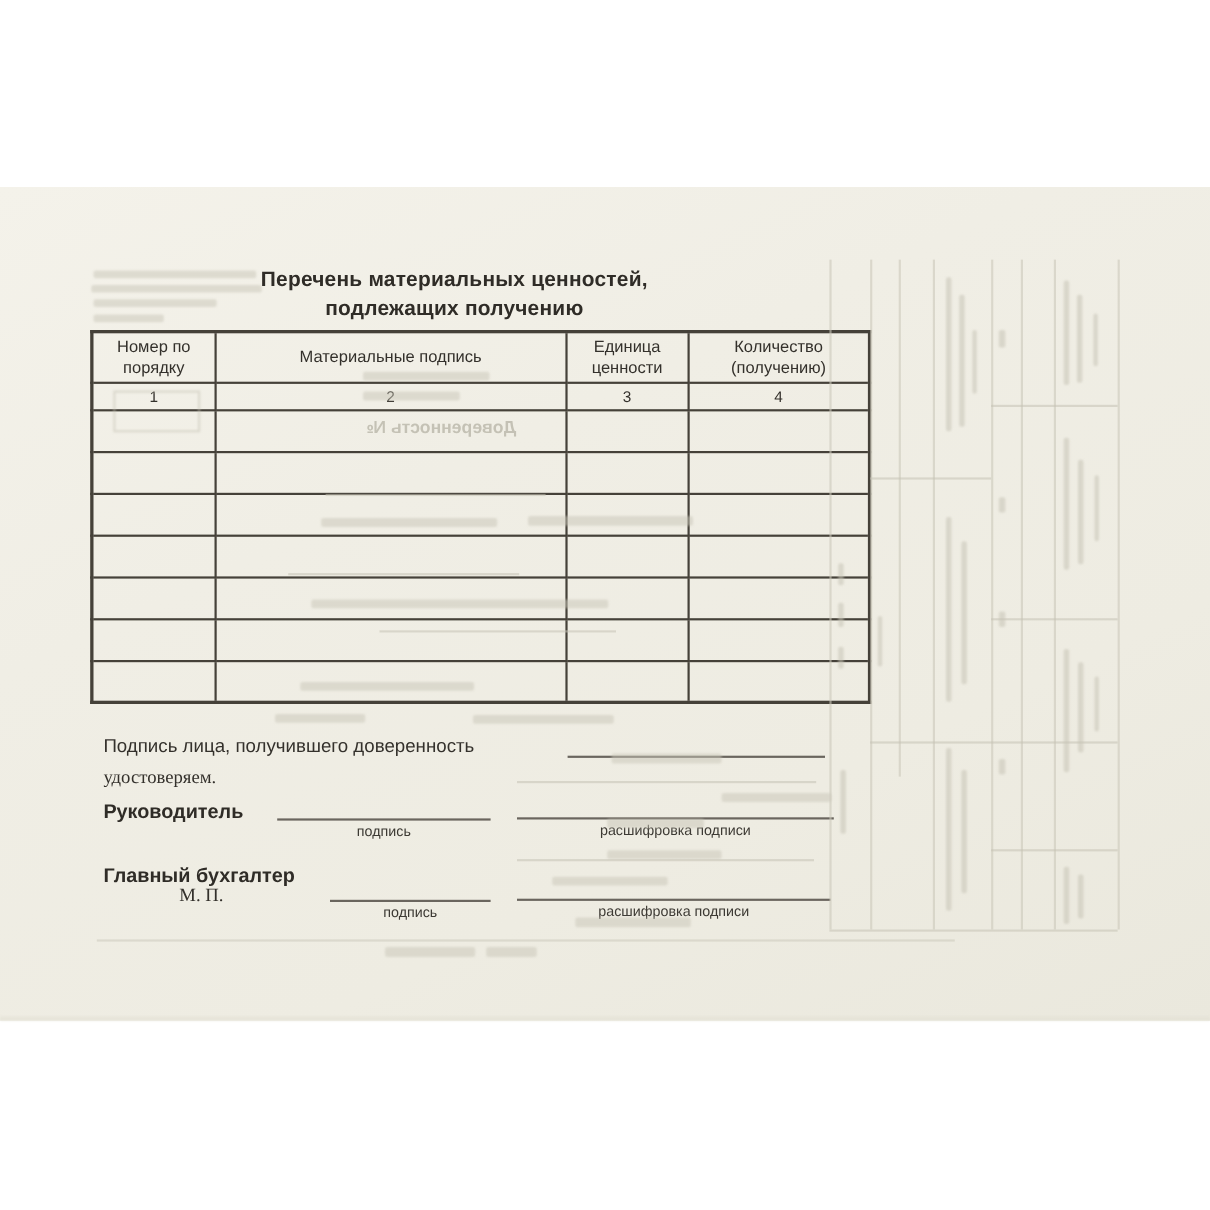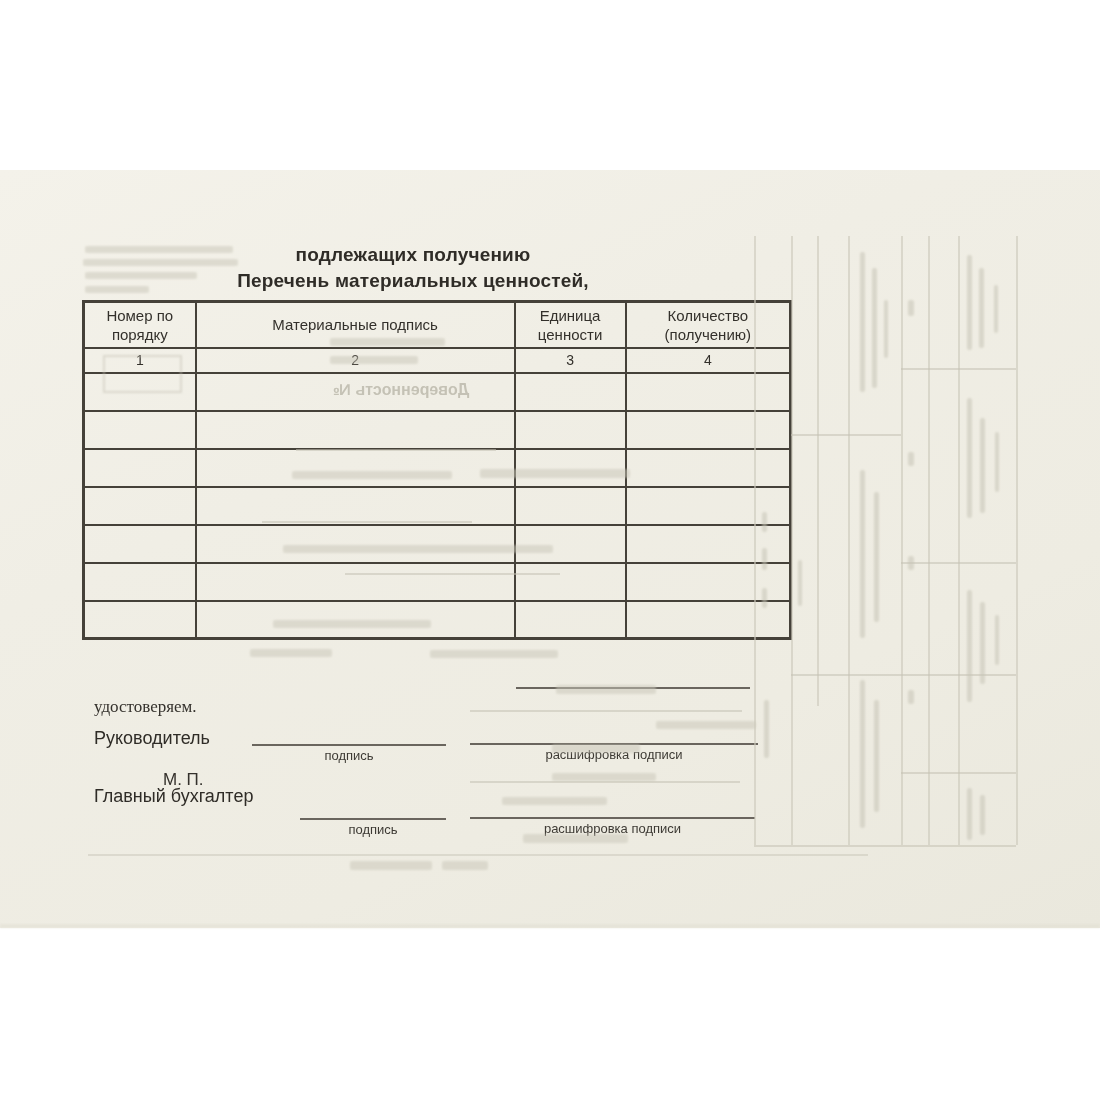--- a/index.html
+++ b/index.html
@@ -32,21 +32,21 @@
     text-align:center;vertical-align:middle;
     font-size:15px;line-height:19px;color:#33302b;
     padding:2px 4px;overflow:hidden;
   }
   tr.hdr{height:46px;}
   tr.nums{height:21px;}
   tr.nums td{font-size:14px;}
   tr.body-row{height:38px;}
   .abs{position:absolute;}
   .lbl{font-size:17px;color:#34312c;white-space:nowrap;}
-  .lbl-b{font-size:18px;font-weight:normal;color:#2f2c27;white-space:nowrap;}
+  .lbl-b{font-size:18px;font-weight:bold;color:#2f2c27;white-space:nowrap;}
   .cap{font-size:13px;color:#3d3a34;text-align:center;white-space:nowrap;}
   .uline{height:0;border-top:2px solid #524e46;opacity:.85;}
   
   .sv{position:absolute;width:5px;background:#c7c4b6;opacity:.55;filter:blur(1.2px);border-radius:2px;}
   .svl{position:absolute;width:2px;background:#ccc9bb;opacity:.6;filter:blur(.6px);}
   .sh{position:absolute;height:2px;background:#c6c3b5;opacity:.55;filter:blur(.6px);}
   .sb{position:absolute;background:#c9c6b8;opacity:.5;filter:blur(1px);border-radius:2px;}
   .sbox{position:absolute;border:2px solid #c5c2b4;opacity:.5;filter:blur(.8px);}
   .mirror{
     position:absolute;transform:scaleX(-1);
@@ -60,22 +60,22 @@
 <div class="photo">
 
   <div class="page"></div>
 
   <div class="sb" style="left:85px;top:246px;width:148px;height:7px;"></div>
   <div class="sb" style="left:83px;top:259px;width:155px;height:7px;"></div>
   <div class="sb" style="left:85px;top:272px;width:112px;height:7px;"></div>
   <div class="sb" style="left:85px;top:286px;width:64px;height:7px;"></div>
 
   <div class="title">
+    <div>Перечень материальных ценностей,</div>
     <div>подлежащих получению</div>
-    <div>Перечень материальных ценностей,</div>
   </div>
 
   <table class="form-table">
     <colgroup>
         <col style="width:104px">
         <col style="width:296px">
         <col style="width:103px">
         <col style="width:153px">
       </colgroup>
     <tbody>
@@ -143,30 +143,31 @@
   <div class="sh" style="left:296px;top:449px;width:200px;"></div>
   <div class="sb" style="left:480px;top:469px;width:150px;height:9px;"></div>
   <div class="sb" style="left:292px;top:471px;width:160px;height:8px;"></div>
   <div class="sh" style="left:262px;top:521px;width:210px;"></div>
   <div class="sb" style="left:283px;top:545px;width:270px;height:8px;"></div>
   <div class="sh" style="left:345px;top:573px;width:215px;"></div>
   <div class="sb" style="left:273px;top:620px;width:158px;height:8px;"></div>
   <div class="sb" style="left:250px;top:649px;width:82px;height:8px;"></div>
   <div class="sb" style="left:430px;top:650px;width:128px;height:8px;"></div>
 
+  <div class="abs lbl" style="left:94px;top:669px;">Подпись лица, получившего доверенность</div>
   <div class="abs uline" style="left:516px;top:687px;width:234px;"></div>
   <div class="abs lbl" style="left:94px;top:697px;font-family:Liberation Serif, serif;">удостоверяем.</div>
 
   <div class="abs lbl-b" style="left:94px;top:728px;">Руководитель</div>
   <div class="abs uline" style="left:252px;top:744px;width:194px;"></div>
   <div class="abs uline" style="left:470px;top:743px;width:288px;"></div>
   <div class="abs cap" style="left:252px;top:748px;width:194px;">подпись</div>
   <div class="abs cap" style="left:470px;top:747px;width:288px;">расшифровка подписи</div>
 
-  <div class="abs lbl" style="left:163px;top:770px;">М. П.</div>
+  <div class="abs lbl" style="left:163px;top:804px;font-family:Liberation Serif, serif;">М. П.</div>
 
   <div class="abs lbl-b" style="left:94px;top:786px;">Главный бухгалтер</div>
   <div class="abs uline" style="left:300px;top:818px;width:146px;"></div>
   <div class="abs uline" style="left:470px;top:817px;width:285px;"></div>
   <div class="abs cap" style="left:280px;top:822px;width:186px;">подпись</div>
   <div class="abs cap" style="left:470px;top:821px;width:285px;">расшифровка подписи</div>
 
   <div class="sb" style="left:656px;top:721px;width:100px;height:8px;"></div>
   <div class="sb" style="left:556px;top:685px;width:100px;height:9px;"></div>
   <div class="sh" style="left:470px;top:710px;width:272px;"></div>

